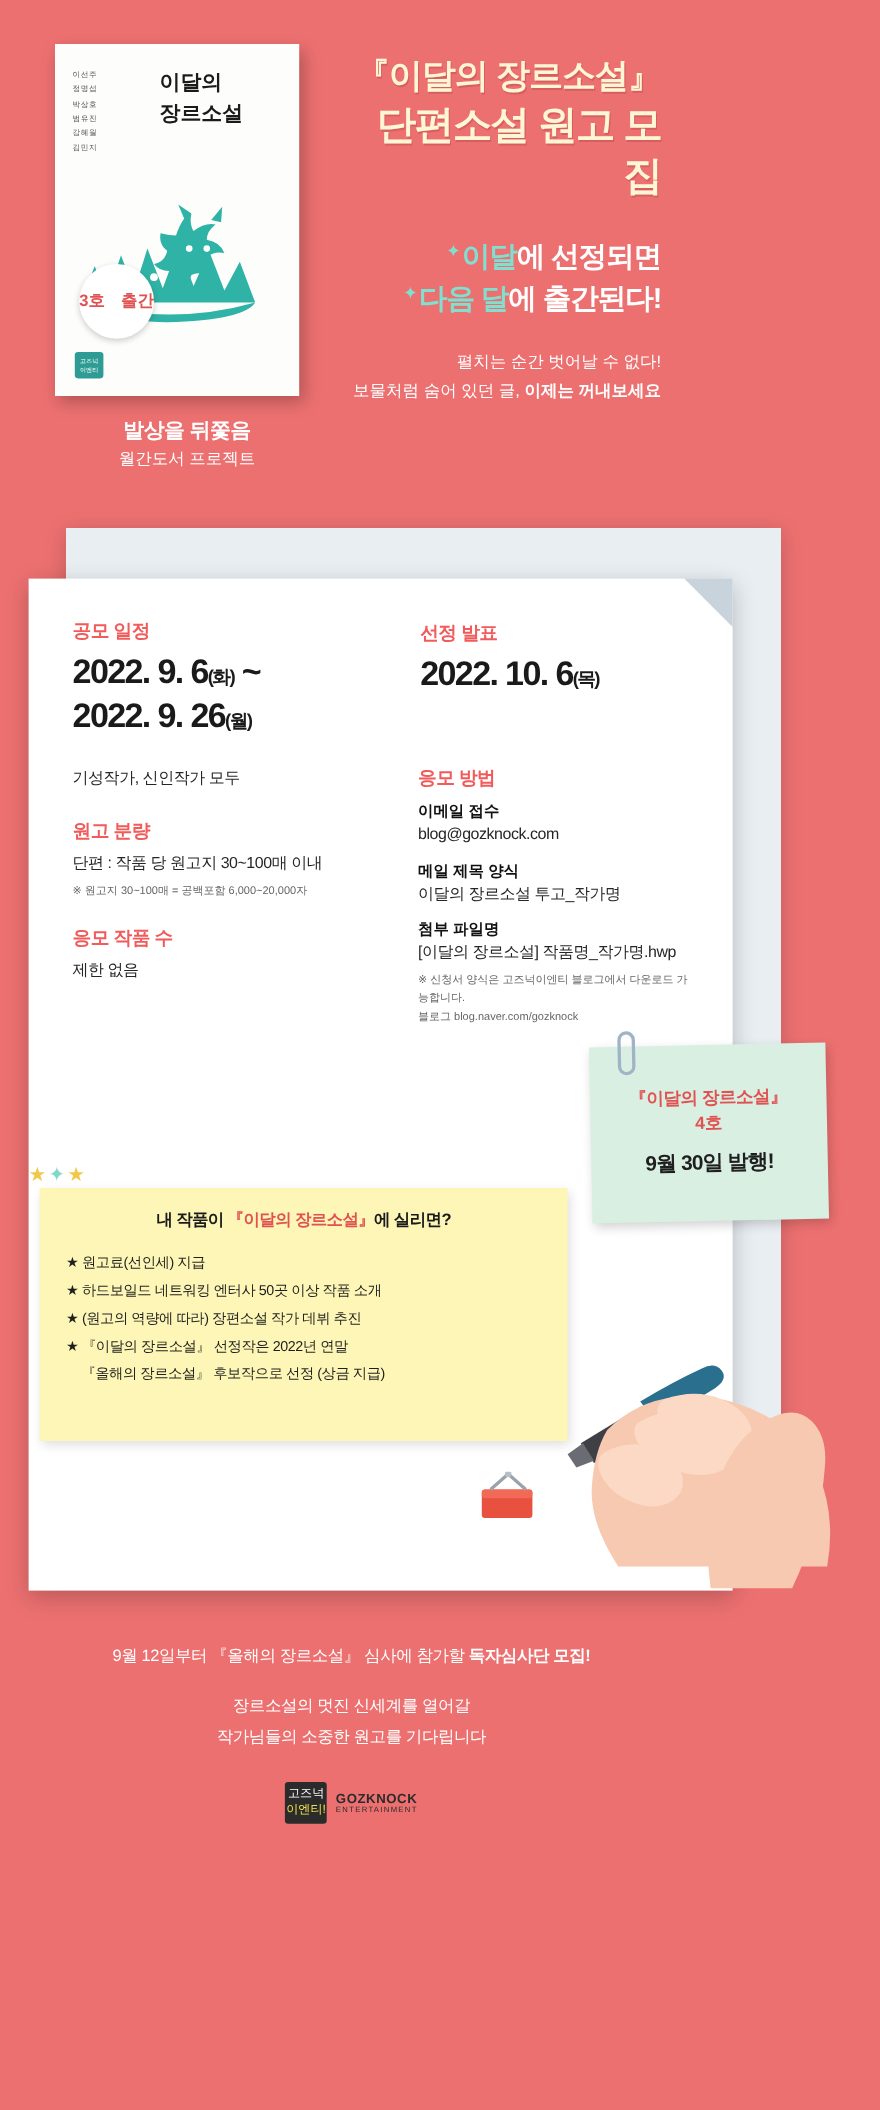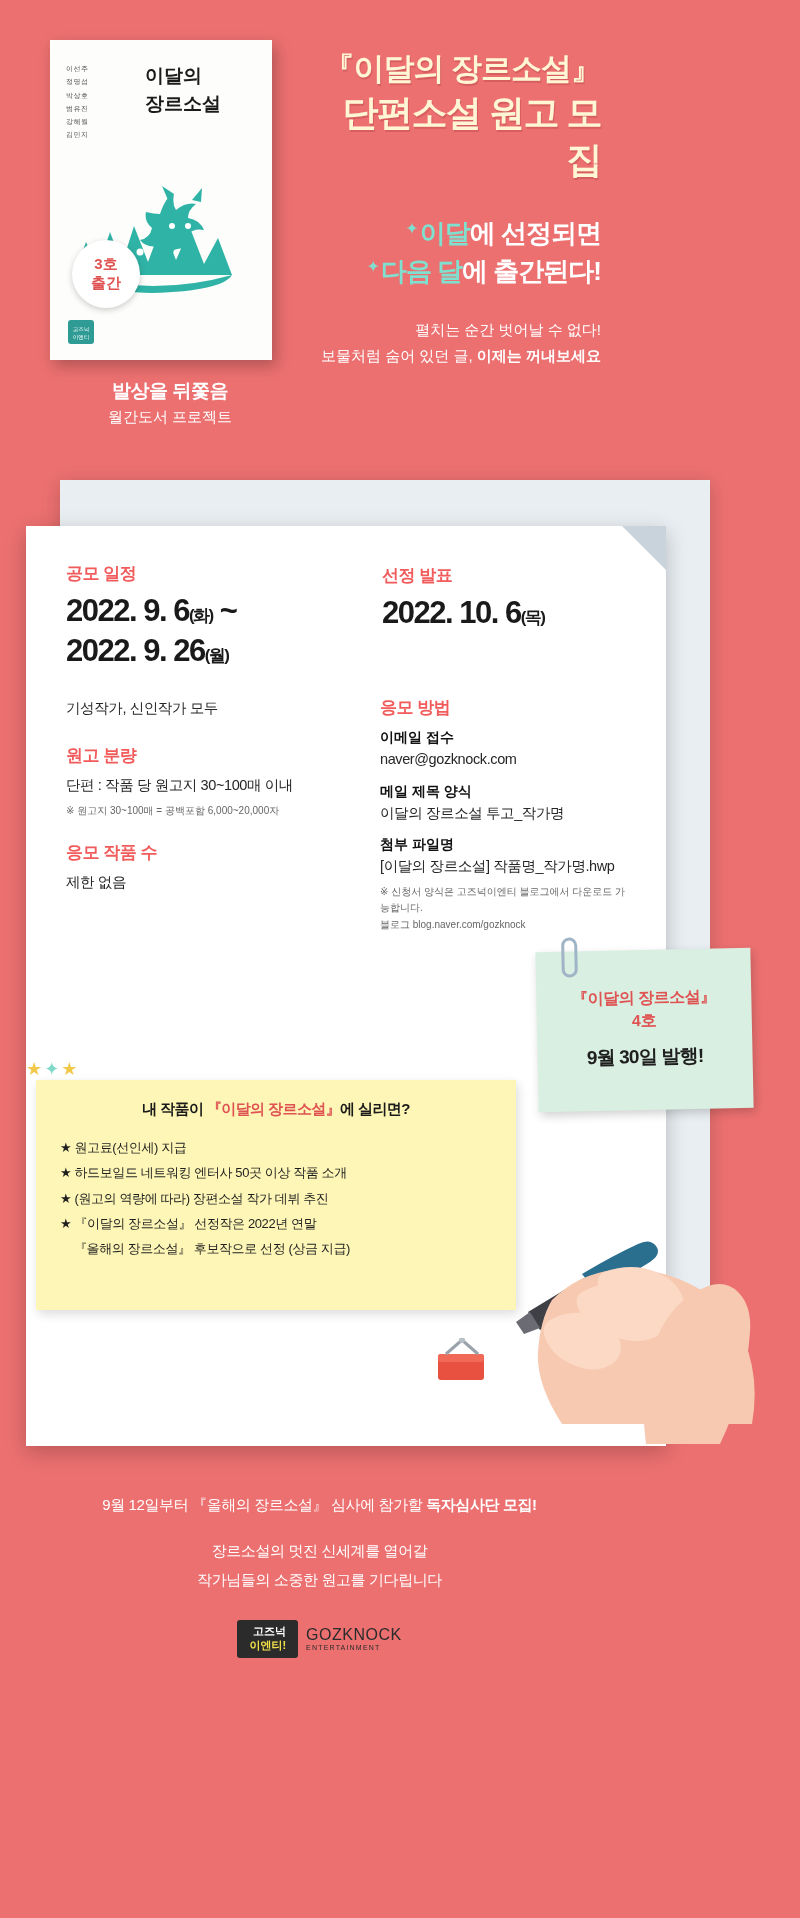--- a/index.html
+++ b/index.html
@@ -80,23 +80,23 @@
     left: 22px;
     top: 200px;
     width: 68px;
     height: 68px;
     border-radius: 50%;
     background: #fff;
     color: #e05353;
     font-weight: bold;
     font-size: 15px;
     display: flex;
-    flex-direction: column;
+    flex-direction: row;
     align-items: center;
-    justify-content: center;
+    justify-content: space-between;
     line-height: 1.25;
     box-shadow: 0 2px 6px rgba(0,0,0,.2);
     z-index: 5;
   }
   .book-caption {
     margin-top: 18px;
     width: 240px;
     text-align: center;
     color: #fff;
   }
@@ -328,29 +328,29 @@
     margin: 26px auto 24px auto;
     display: flex;
     align-items: center;
     justify-content: center;
     gap: 8px;
   }
   .logo-mark {
     background: #2b2b2b;
     color: #fff;
     font-size: 11px;
-    font-weight: bold;
+    font-weight: normal;
     line-height: 1.25;
-    padding: 5px 12px;
+    padding: 5px 1px;
     border-radius: 3px;
-    text-align: right;
+    text-align: center;
   }
   .logo-mark .l2 { color: #f3e14a; }
   .logo-text { text-align: left; color:#2b2b2b; }
-  .logo-text .lt1 { font-size: 16px; font-weight: normal; letter-spacing: .5px; }
+  .logo-text .lt1 { font-size: 12px; font-weight: bold; letter-spacing: .5px; }
   .logo-text .lt2 { font-size: 7px; letter-spacing: 1.2px; }
 </style>
 </head>
 <body>
 
 <div class="poster">
 
   <div class="header">
 
     <div class="book-col">
@@ -459,21 +459,21 @@
           <div class="block">
             <div class="sec-label">응모 작품 수</div>
             <div class="body">제한 없음</div>
           </div>
         </div>
 
         <div class="col-right">
           <div class="block">
             <div class="sec-label">응모 방법</div>
             <div class="sub-h">이메일 접수</div>
-            <div class="body">naver@gozknock.com</div>
+            <div class="body">blog@gozknock.com</div>
             <div class="sub-h">메일 제목 양식</div>
             <div class="body">이달의 장르소설 투고_작가명</div>
             <div class="sub-h">첨부 파일명</div>
             <div class="body">[이달의 장르소설] 작품명_작가명.hwp</div>
             <div class="small">※ 신청서 양식은 고즈넉이엔티 블로그에서 다운로드 가능합니다.</div>
             <div class="small" style="margin-top:1px">블로그 blog.naver.com/gozknock</div>
           </div>
         </div>
       </div>
     </div>

